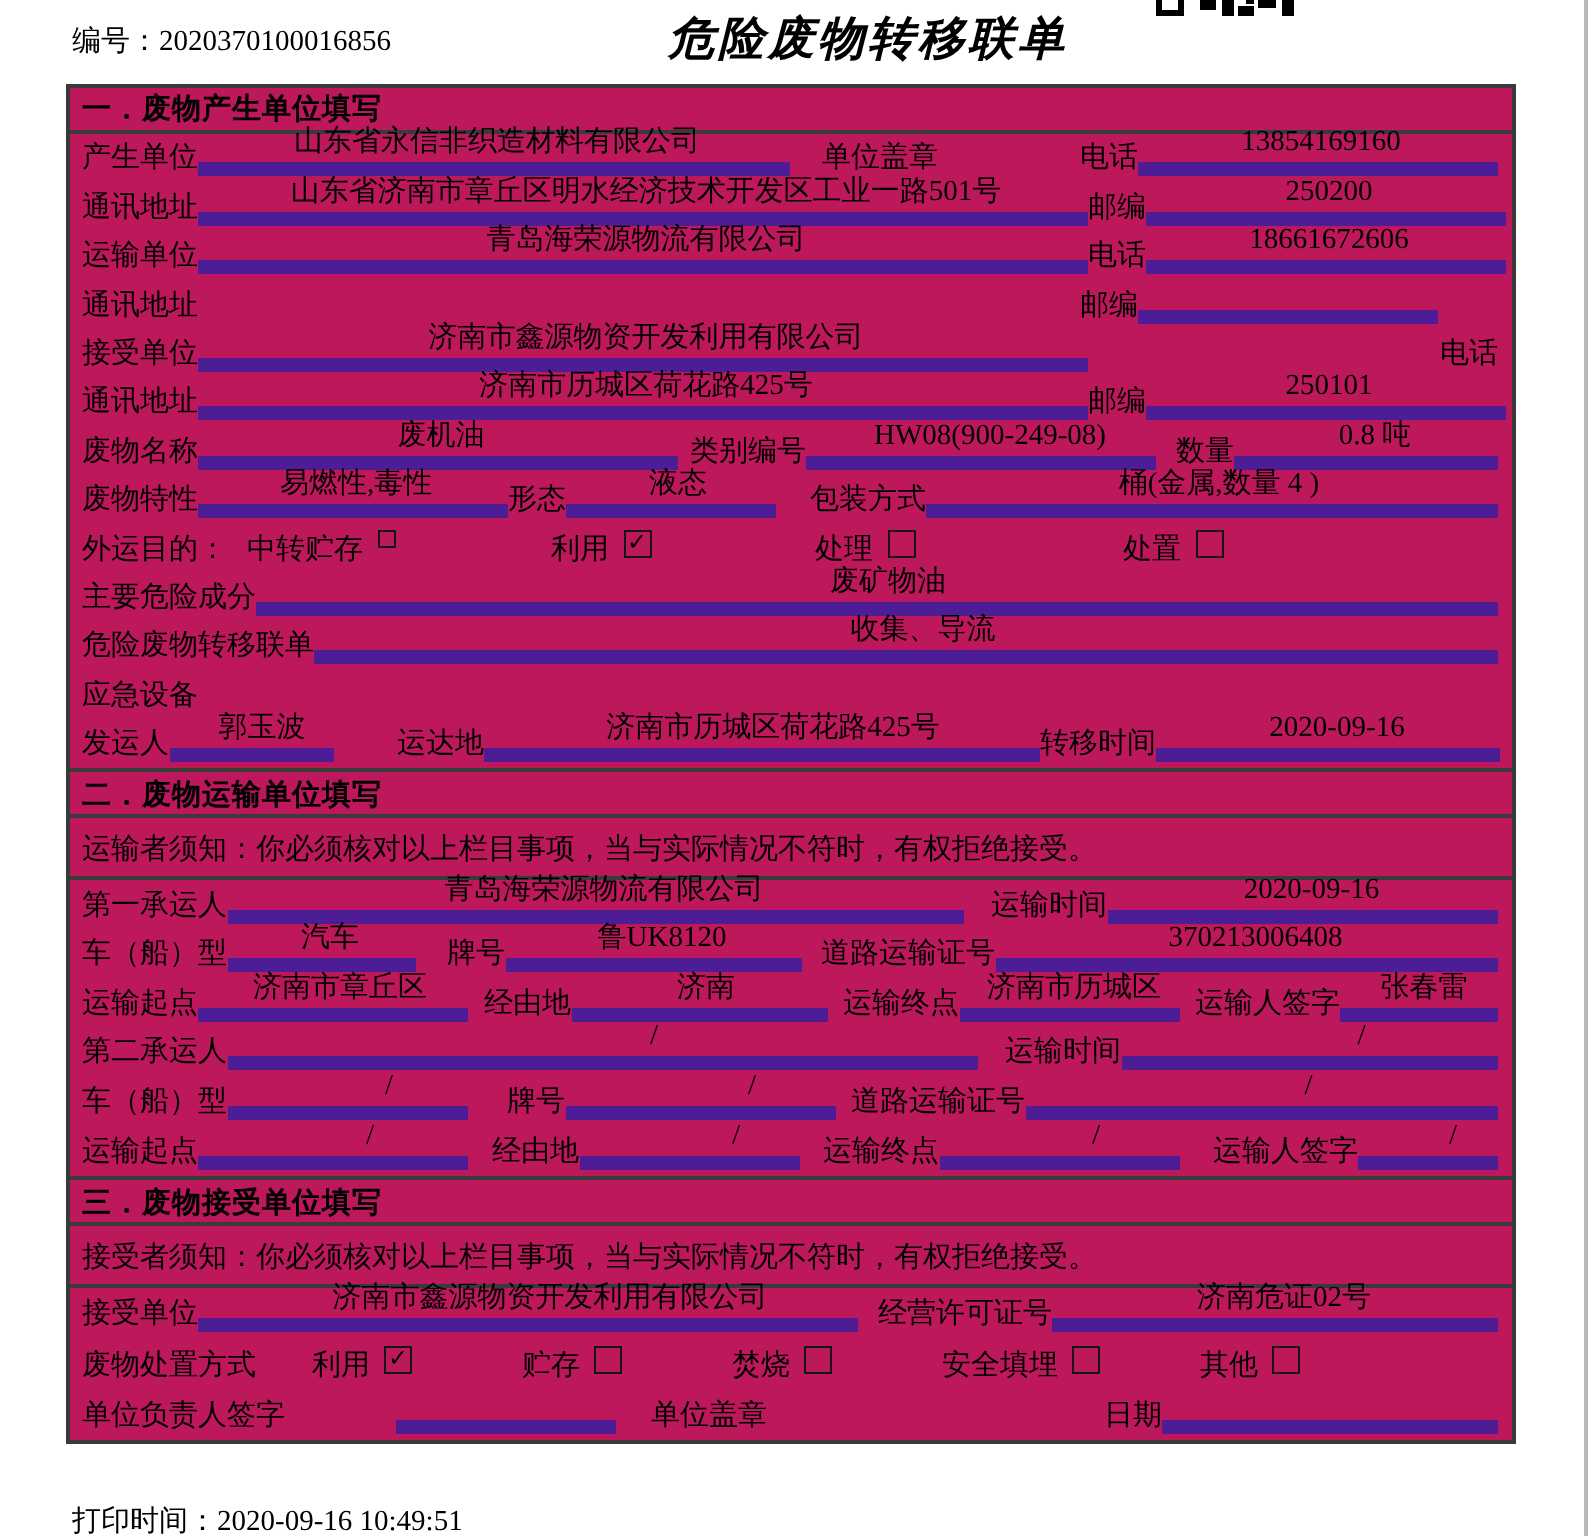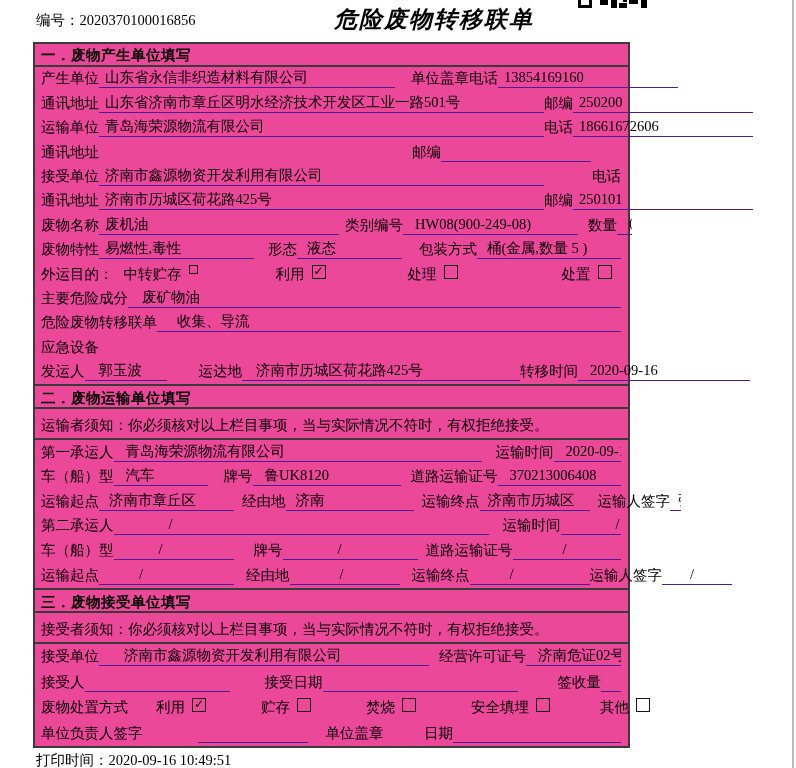--- a/index.html
+++ b/index.html
@@ -11,44 +11,44 @@
   .page-edge{position:absolute;right:2px;top:0;width:2px;height:768px;background:#b9b9b9;}
   
   .doc-no{position:absolute;left:36px;top:11px;font-size:14.5px;white-space:nowrap;}
   .doc-title{
     position:absolute;left:334px;top:4px;font-size:23px;font-weight:bold;letter-spacing:2px;
     font-family:"Liberation Sans","DejaVu Sans",sans-serif;white-space:nowrap;font-style:italic;
   }
   .qr-frag{position:absolute;left:578px;top:0;width:72px;height:9px;overflow:hidden;}
   
   .form{
-    position:absolute;left:33px;top:42px;width:597px;box-sizing:border-box;
-    border:2px solid #3a3a3a;background:#ec4899;
+    position:absolute;left:33px;top:42px;width:725px;box-sizing:border-box;
+    border:2px solid #3a3a3a;background:#be185d;
   }
   .sec-title{
     box-sizing:border-box;height:23px;line-height:21px;padding:1px 6px 0 6px;
     border-bottom:2px solid #3a3a3a;font-weight:bold;font-size:14.5px;
     font-family:"Liberation Sans","DejaVu Sans",sans-serif;letter-spacing:.5px;
   }
   .sec-title.mid{border-top:2px solid #3a3a3a;height:25px;line-height:22px;}
   .notice{
     box-sizing:border-box;height:31px;line-height:24px;padding:4px 6px 0 6px;
     border-bottom:2px solid #3a3a3a;white-space:nowrap;
   }
   .row{
     display:flex;align-items:flex-end;box-sizing:border-box;
     padding:0 7px 3px 6px;white-space:nowrap;
   }
   .s1 .row{height:24.4px;}
   .s2 .row{height:24.6px;}
   .s3 .row{height:25.5px;}
   .lbl{white-space:nowrap;flex:0 0 auto;}
   .val{
-    border-bottom:1px solid #4c1d95;box-sizing:border-box;flex:0 0 auto;
-    padding:0 3px 0 6px;min-height:19px;line-height:19px;white-space:nowrap;overflow:hidden;
+    border-bottom:7px solid #4c1d95;box-sizing:border-box;flex:0 0 auto;
+    padding:0 3px 0 6px;min-height:19px;line-height:19px;white-space:nowrap;overflow:hidden;text-align:center;
   }
   .val.grow{flex:1 1 auto;}
   .ma{margin-left:auto;}
   .cb{
     display:inline-block;box-sizing:border-box;width:14px;height:14px;margin-left:7px;
     border:1.6px solid #161616;vertical-align:-1px;text-align:center;
     font-family:"DejaVu Sans",sans-serif;font-size:12px;line-height:11px;font-weight:bold;
   }
   .cb.sm{width:9px;height:9px;margin-bottom:2px;}
   .opt{display:flex;}
@@ -126,24 +126,24 @@
       <span class="val" style="width:240px">废机油</span>
       <span class="lbl" style="margin-left:6px">类别编号</span>
       <span class="val" style="width:175px;padding-left:12px">HW08(900-249-08)</span>
       <span class="lbl" style="margin-left:10px">数量</span>
       <span class="val grow" style="padding-left:12px">0.8 吨</span>
     </div>
 
     <div class="row">
       <span class="lbl">废物特性</span>
       <span class="val" style="width:155px">易燃性,毒性</span>
-      <span class="lbl" style="margin-left:14px">形态</span>
+      <span class="lbl" style="">形态</span>
       <span class="val" style="width:105px;padding-left:10px">液态</span>
       <span class="lbl" style="margin-left:17px">包装方式</span>
-      <span class="val grow" style="padding-left:10px">桶(金属,数量 5 )</span>
+      <span class="val grow" style="padding-left:10px">桶(金属,数量 4 )</span>
     </div>
 
     <div class="row">
       <span class="lbl">外运目的：</span>
       <span class="opt" style="margin-left:10px">
         <span>中转贮存</span>
         <span class="cb sm"><span></span></span>
       </span>
       <span class="opt" style="margin-left:78px">
         <span>利用</span>
@@ -246,28 +246,20 @@
     <div class="sec-title mid">三．废物接受单位填写</div>
     <div class="notice">接受者须知：你必须核对以上栏目事项，当与实际情况不符时，有权拒绝接受。</div>
 
     <div class="row">
       <span class="lbl">接受单位</span>
       <span class="val" style="width:330px;padding-left:25px">济南市鑫源物资开发利用有限公司</span>
       <span class="lbl" style="margin-left:10px">经营许可证号</span>
       <span class="val grow" style="padding-left:12px">济南危证02号</span>
     </div>
 
-    <div class="row">
-      <span class="lbl">接受人</span>
-      <span class="val" style="width:145px"></span>
-      <span class="lbl" style="margin-left:35px">接受日期</span>
-      <span class="val" style="width:195px"></span>
-      <span class="lbl" style="margin-left:40px">签收量</span>
-      <span class="val grow"></span>
-    </div>
 
     <div class="row">
       <span class="lbl">废物处置方式</span>
       <span class="opt" style="margin-left:28px">
         <span>利用</span>
         <span class="cb"><span>✓</span></span>
       </span>
       <span class="opt" style="margin-left:55px">
         <span>贮存</span>
         <span class="cb"><span></span></span>

